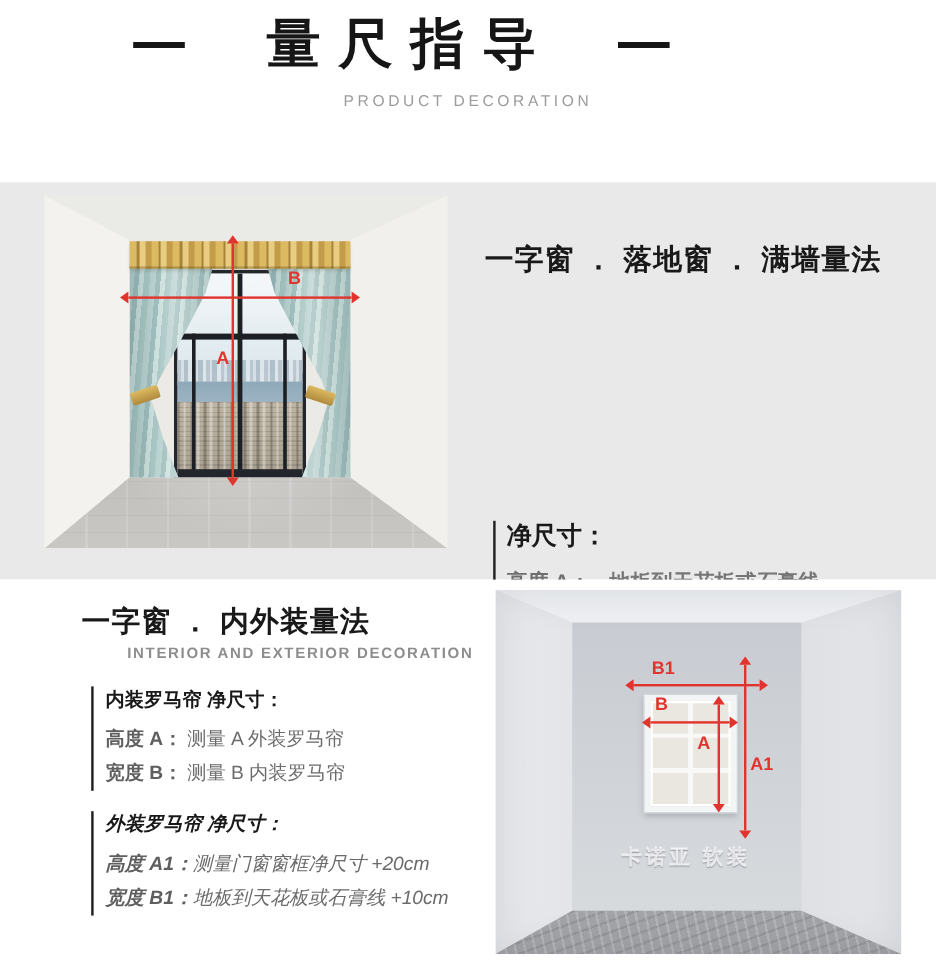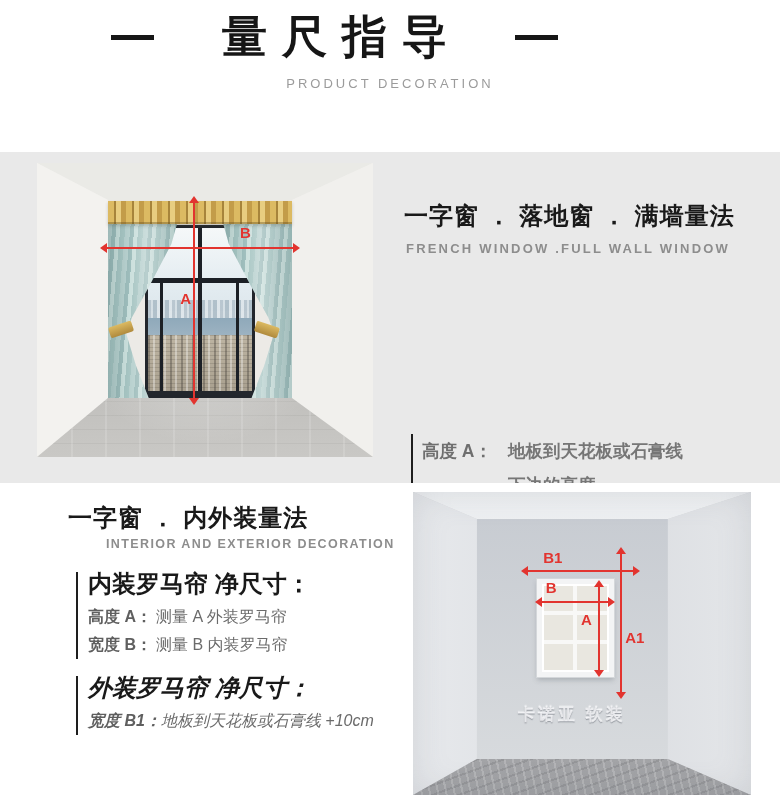--- a/index.html
+++ b/index.html
@@ -34,21 +34,21 @@
 
   
   #block-net{left:411px;top:282px;padding-left:9px;width:340px;}
   #block-net .mb-title{font-size:21px;line-height:26px;margin-bottom:8px;}
   #block-net .m-row{font-size:17.5px;line-height:34px;color:var(--body-gray,#767676);}
   #block-net .m-label{min-width:86px;color:#6f6f6f;}
   #block-net .m-desc{font-weight:600;}
 
   
   .inout-block{left:76px;padding-left:10px;width:330px;}
-  .inout-block .mb-title{font-size:24px;line-height:24px;margin-bottom:7px;}
+  .inout-block .mb-title{font-size:16px;line-height:24px;margin-bottom:7px;}
   .inout-block .m-row{font-size:16px;line-height:28px;color:#6b6b6b;}
   .inout-block .m-label{min-width:68px;color:#5f5f5f;}
   .inout-block .m-desc{font-weight:500;}
   #block-inner{top:89px;}
   #block-outer{top:193px;font-style:italic;}
 
   
   .photo{position:absolute;overflow:hidden;}
   .ph{position:absolute;}
 
@@ -166,23 +166,23 @@
       <div class="ph p1-tie left"></div>
       <div class="ph p1-tie right"></div>
       <div class="ph p1-valance"></div>
       <div class="arrow v" style="left:46.4%;top:13.6%;height:66.5%;"></div>
       <div class="arrow h" style="top:28.6%;left:20.8%;width:55.4%;"></div>
       <span class="ph-label" style="left:42.6%;top:43.4%;">A</span>
       <span class="ph-label" style="left:60.4%;top:21.2%;">B</span>
     </div>
 
     <h2 class="sec-title" style="left:404px;top:48px;">一字窗 ． 落地窗 ． 满墙量法</h2>
-    <div class="sec-sub" style="left:406px;top:89px;">FRENCH WINDOW .FULL WALL WINDOW</div>
 
     <div class="mblock" id="block-net">
+      <div class="mb-title">净尺寸：</div>
       <div class="m-row">
         <span class="m-label">高度 A：</span>
         <span class="m-desc">
           <span class="m-line">地板到天花板或石膏线</span>
           <span class="m-line">下边的高度</span>
         </span>
       </div>
       <div class="m-row">
         <span class="m-label">宽度 B：</span>
         <span class="m-desc">
@@ -204,20 +204,24 @@
         <span class="m-desc">测量 A 外装罗马帘</span>
       </div>
       <div class="m-row">
         <span class="m-label">宽度 B：</span>
         <span class="m-desc">测量 B 内装罗马帘</span>
       </div>
     </div>
 
     <div class="mblock inout-block" id="block-outer">
       <div class="mb-title">外装罗马帘  净尺寸：</div>
+      <div class="m-row">
+        <span class="m-label">高度 A1：</span>
+        <span class="m-desc">测量门窗窗框净尺寸 +20cm</span>
+      </div>
       <div class="m-row">
         <span class="m-label">宽度 B1：</span>
         <span class="m-desc">地板到天花板或石膏线 +10cm</span>
       </div>
     </div>
 
     <div class="photo" id="photo2">
       <div class="ph p2-ceiling"></div>
       <div class="ph p2-back"></div>
       <div class="ph p2-wall-l"></div>

